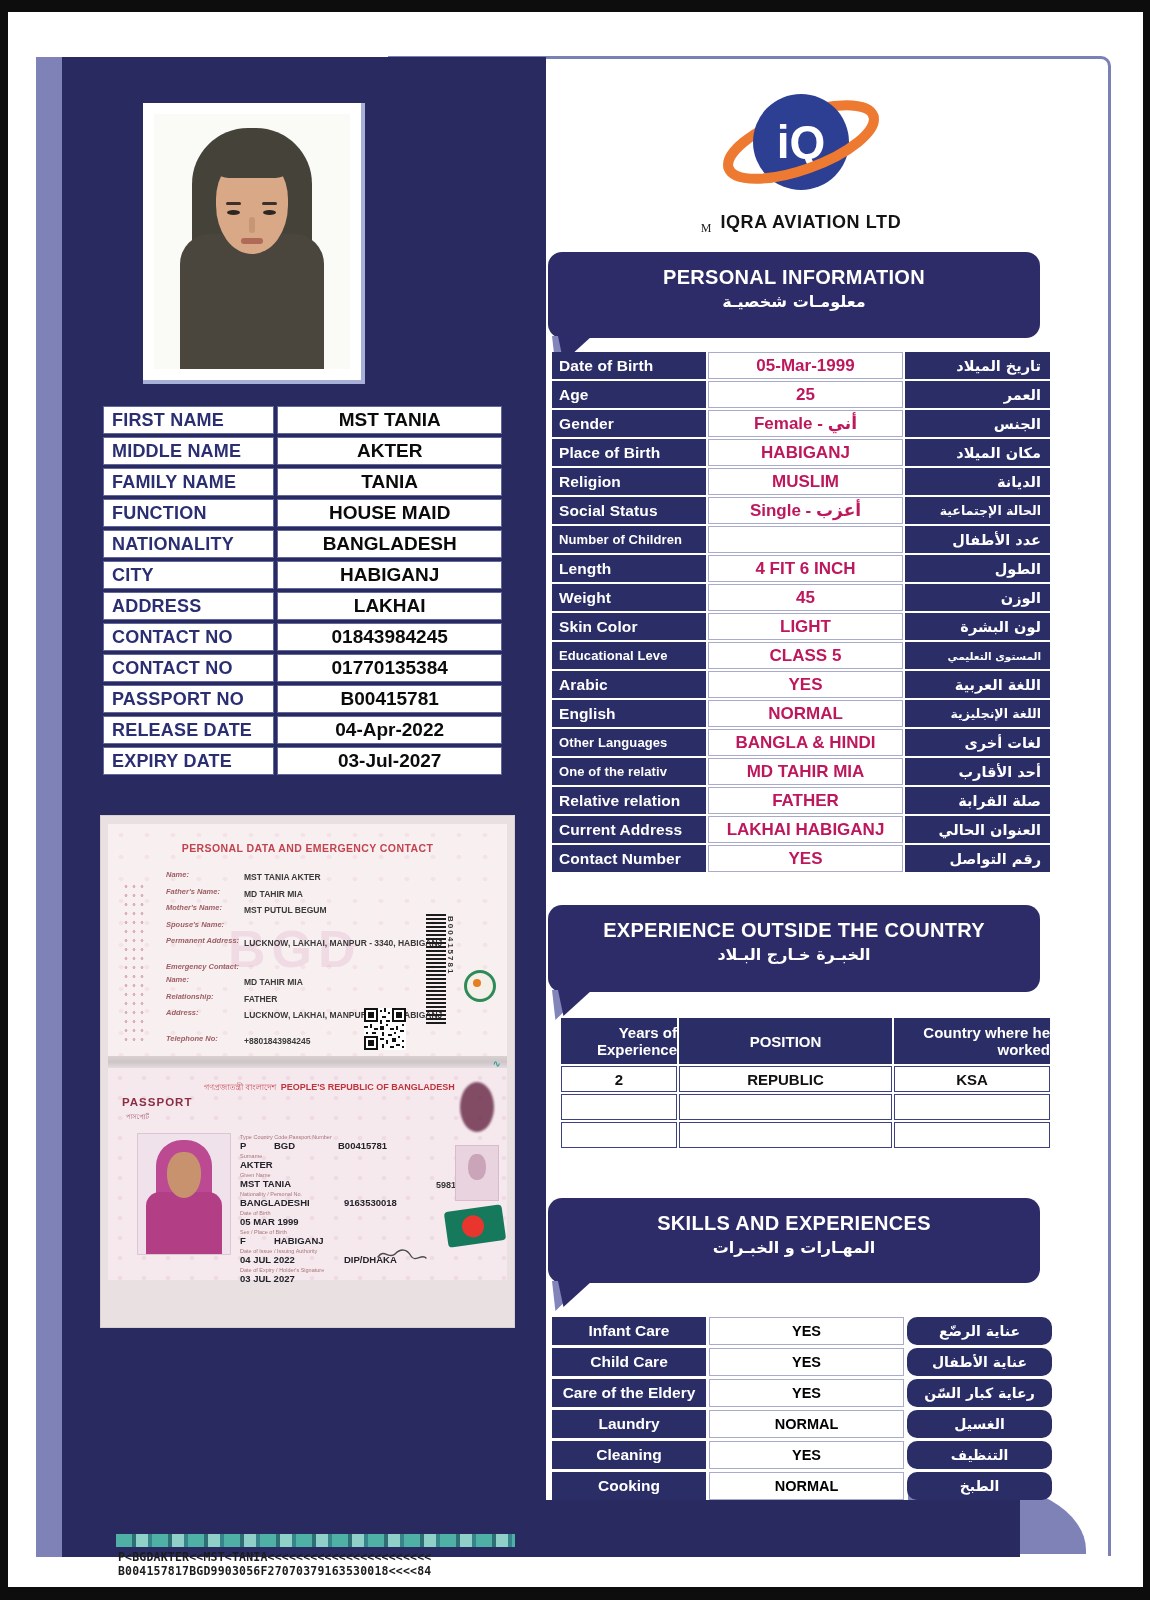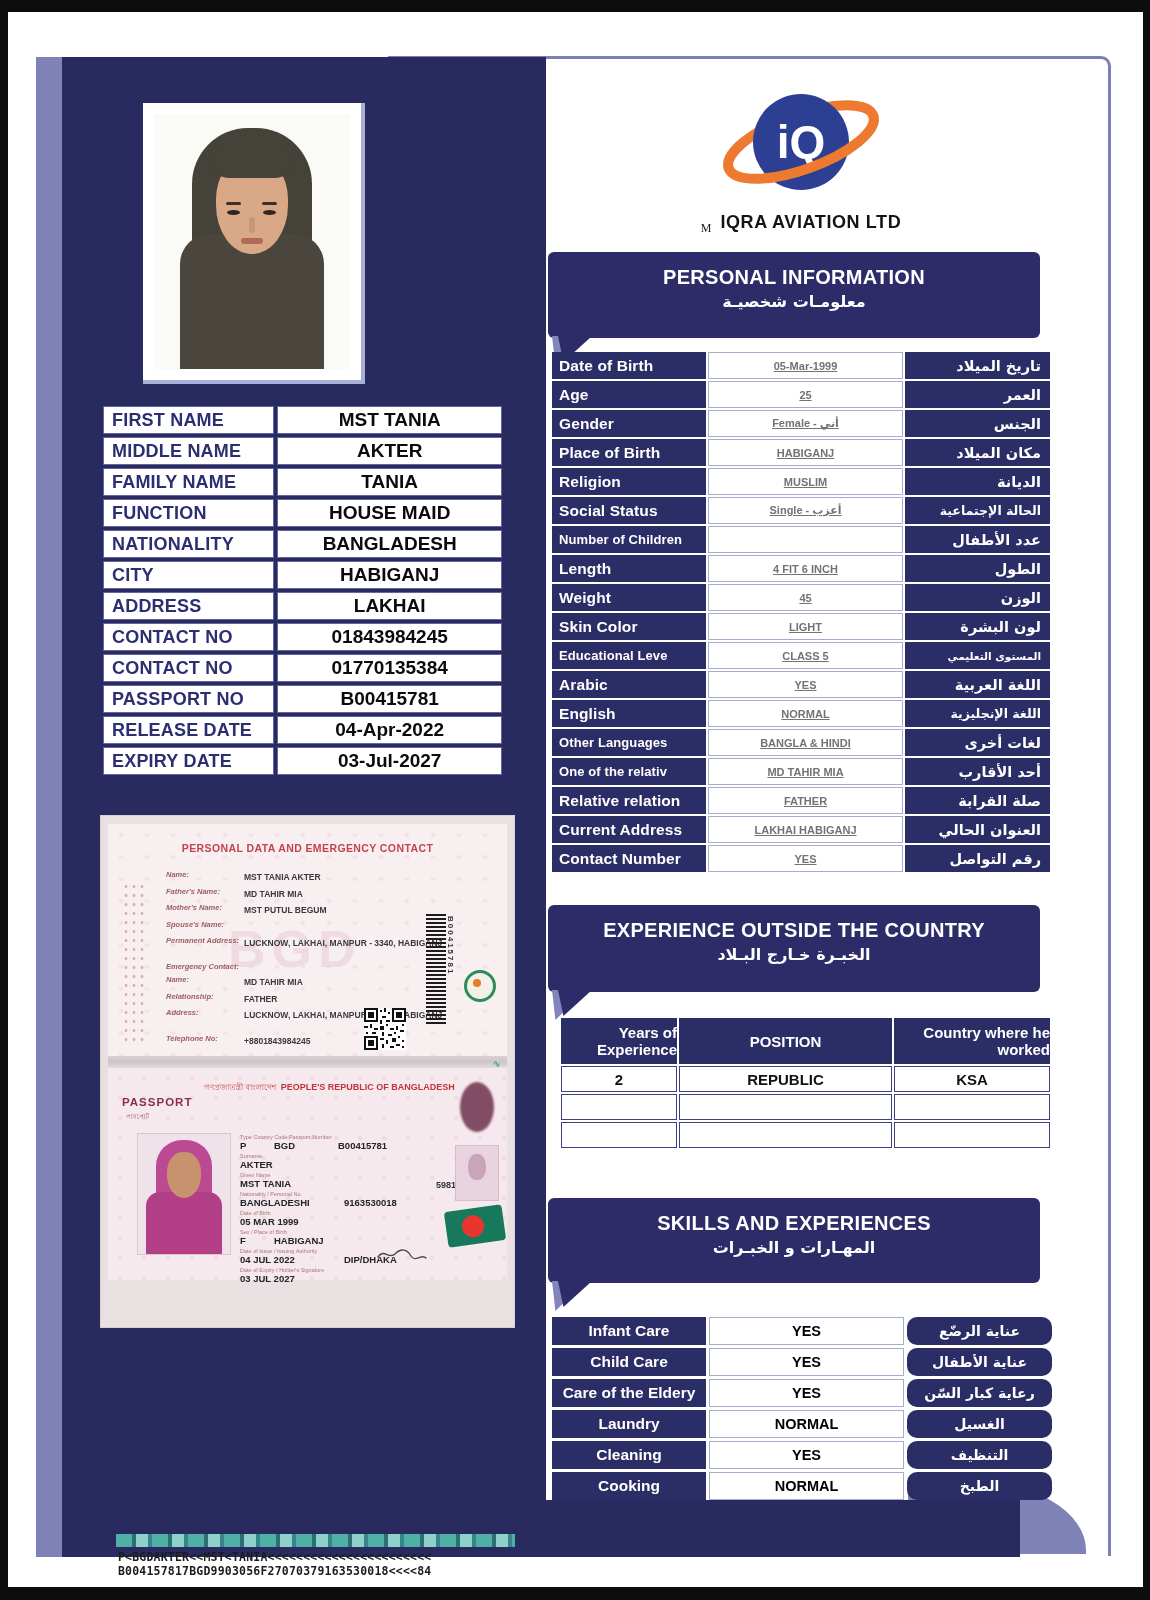--- a/index.html
+++ b/index.html
@@ -86,30 +86,30 @@
             background:repeating-linear-gradient(90deg,#4fb0a5 0 16px,#2d6f74 16px 20px,#8fd0c8 20px 32px,#35858a 32px 36px);}
   .mrz{position:absolute;left:10px;top:482px;width:397px;font-family:"DejaVu Sans Mono","Liberation Mono",monospace;
        font-size:11.5px;font-weight:bold;color:#1c1c1c;letter-spacing:.2px;line-height:14px;white-space:nowrap;}
 
   
   .logo{left:690px;top:56px;width:206px;height:148px;}
   .brand{left:544px;top:200px;width:498px;text-align:center;white-space:nowrap;}
   .brand .mark{font-family:"Liberation Serif",serif;font-size:12px;color:#222;vertical-align:-4px;margin-right:9px;}
   .brand .name{font-size:18px;font-weight:bold;color:#141414;letter-spacing:.6px;}
 
-  .bubble{position:absolute;left:540px;width:492px;background:#2e2c68;border-radius:6px;color:#fff;text-align:center;z-index:3;}
+  .bubble{position:absolute;left:540px;width:492px;background:#2e2c68;border-radius:14px;color:#fff;text-align:center;z-index:3;}
   .bubble .t1{font-size:20px;font-weight:bold;letter-spacing:.3px;padding-top:14px;}
   .bubble .t2{font-size:16px;font-weight:bold;font-family:"DejaVu Sans",sans-serif;padding-top:3px;}
   .tail{position:absolute;width:34px;height:26px;background:#2e2c68;clip-path:polygon(0 0,100% 0,16% 100%);top:100%;left:10px;margin-top:-2px;}
   .tail-sh{position:absolute;width:34px;height:30px;background:#8285ba;clip-path:polygon(0 0,100% 0,10% 100%);top:100%;left:4px;margin-top:-2px;z-index:-1;}
 
   .pgrid{display:grid;grid-template-columns:154px 195px 145px;gap:2px;width:498px;left:544px;}
   .pgrid .lblc{background:#2b2d66;color:#fff;font-weight:bold;font-size:15.5px;display:flex;align-items:center;padding-left:7px;letter-spacing:.1px;}
   .pgrid .lblc.sm{font-size:13px;}
-  .pgrid .valc{background:#fff;border:1px solid #a8abc9;color:#737373;font-weight:bold;font-size:11px;display:flex;align-items:center;justify-content:center;text-decoration:underline;}
+  .pgrid .valc{background:#fff;border:1px solid #a8abc9;color:#be185d;font-weight:bold;font-size:17px;display:flex;align-items:center;justify-content:center;}
   .pgrid .arc{background:#2b2d66;color:#fff;font-weight:bold;font-size:14.5px;display:flex;align-items:center;justify-content:flex-end;padding-right:9px;font-family:"DejaVu Sans",sans-serif;}
   .pgrid .arc.arsm{font-size:12.5px;}
   .pgrid .arc.arxs{font-size:10.5px;}
   .pgrid > div{height:27px;box-sizing:border-box;}
 
   .egrid{display:grid;grid-template-columns:116px 213px 156px;gap:2px;width:489px;left:553px;top:1006px;}
   .egrid .hc{background:#2b2d66;color:#fff;font-weight:bold;font-size:15px;height:46px;display:flex;align-items:center;justify-content:center;text-align:right;line-height:17px;box-sizing:border-box;}
   .egrid .dc{background:#fff;border:1px solid #3e4181;color:#111;font-weight:600;font-size:15px;height:26px;display:flex;align-items:center;justify-content:center;box-sizing:border-box;}
 
   .sgrid{display:grid;grid-template-columns:154px 195px 145px;gap:3px;width:498px;left:544px;top:1305px;}

